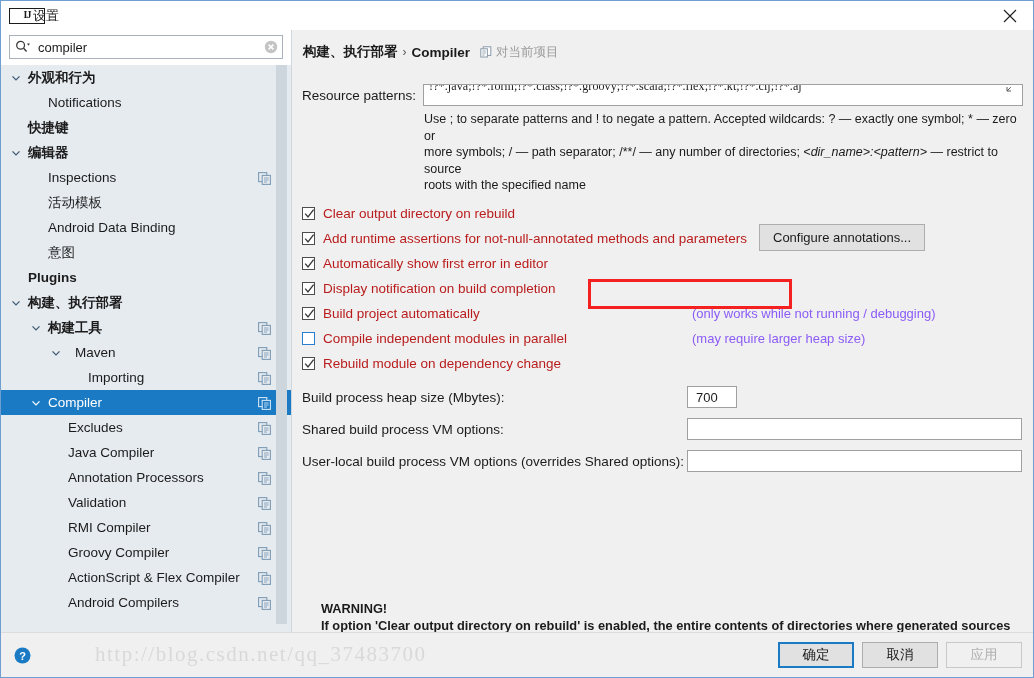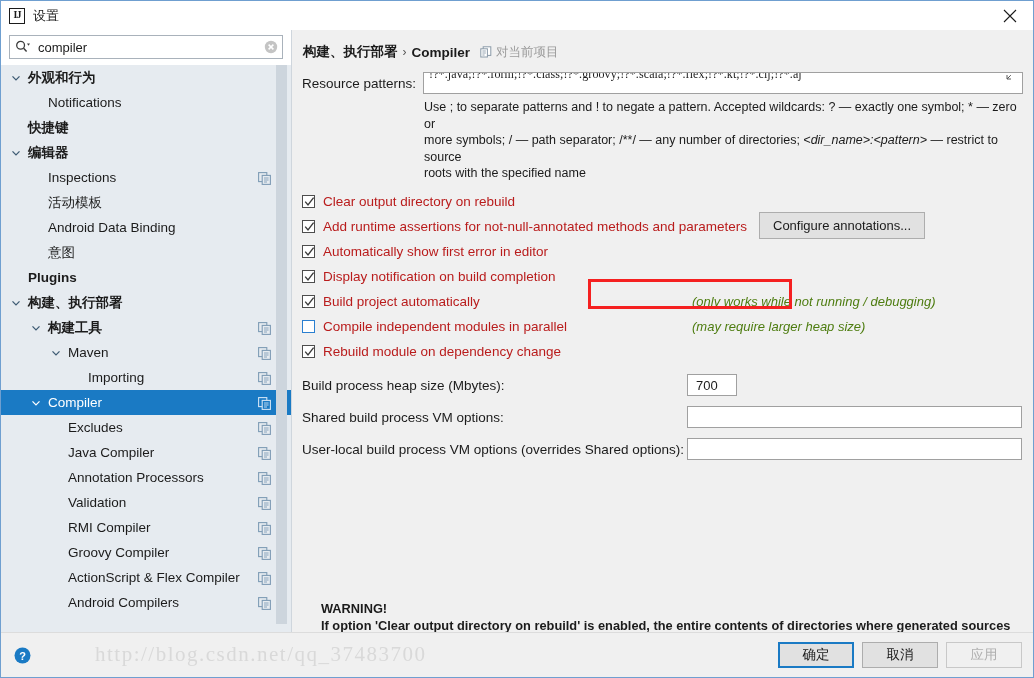--- a/index.html
+++ b/index.html
@@ -28,21 +28,21 @@
     align-items: center;
     position: relative;
   }
   #title-icon {
     width: 16px; height: 16px;
     margin-left: 8px; margin-right: 8px;
     position: relative;
     flex: 0 0 16px;
   }
   #title-icon .ij {
-    width: 16px; height: 16px;
+    width: 36px; height: 16px;
     border: 1.6px solid #1b1b1b;
     box-sizing: border-box;
     font-size: 10px;
     font-weight: bold;
     color: #1b1b1b;
     line-height: 12px;
     text-align: center;
     font-family: "Liberation Serif", serif;
     letter-spacing: -1px;
   }
@@ -165,21 +165,21 @@
   }
   #breadcrumb .crumb1 { font-size: 13.5px; font-weight: bold; color: #1b1b1b; }
   #breadcrumb .sep { font-size: 12px; color: #555; margin: 0 5px; }
   #breadcrumb .crumb2 { font-size: 13.5px; font-weight: bold; color: #1b1b1b; }
   #breadcrumb .scopeicon { margin-left: 10px; margin-right: 4px; }
   #breadcrumb .scopetext { font-size: 12.5px; color: #9a9a9a; }
 
   #patterns-row {
     display: flex;
     align-items: center;
-    margin-top: 10px;
+    margin-top: 22px;
   }
   #patterns-label {
     font-size: 13.5px; color: #1b1b1b;
     flex: 0 0 auto;
     margin-right: 7px;
   }
   #patterns-field {
     flex: 1 1 auto;
     height: 22px;
     border: 1px solid #a0a0a0;
@@ -233,23 +233,22 @@
   .checkbox svg { position: absolute; top: -1px; left: 0px; }
   .cblabel {
     font-size: 13.5px;
     color: #b91c1c;
     white-space: nowrap;
   }
   .cbnote {
     position: absolute;
     left: 390px;
     font-size: 13px;
-    color: #4d7c0f;
+    color: #8b5cf6;
     white-space: nowrap;
-    font-style: italic;
   }
   #highlight-box {
     position: absolute;
     left: 296px;
     top: 249px;
     width: 204px;
     height: 30px;
     border: 3px solid #f52020;
     box-sizing: border-box;
     pointer-events: none;
@@ -474,21 +473,21 @@
                   <rect x="4.2" y="3.4" width="8.2" height="9" fill="#e6ebf0" stroke="#7f9cb5" stroke-width="1.1"></rect>
                   <path d="M6,6 h4.6 M6,8 h4.6 M6,10 h3" stroke="#7f9cb5" stroke-width="0.9"></path>
                 </svg></span>
             </div>
             <div class="node">
               <span class="arrow" style="margin-left: 48px;">
                 <svg width="10" height="10" viewBox="0 0 10 10">
                   <path d="M1.5,3.4 L5,6.9 L8.5,3.4" stroke="#3d5a73" stroke-width="1.3" fill="none"></path>
                 </svg>
               </span>
-              <span class="label" style="margin-left: 5px;">Maven</span>
+              <span class="label" style="margin-left: 12px;">Maven</span>
               <span class="copyicon"><svg width="13" height="13" viewBox="0 0 13 13">
                   <rect x="0.6" y="0.6" width="8.2" height="9" fill="none" stroke="#7f9cb5" stroke-width="1.1"></rect>
                   <rect x="4.2" y="3.4" width="8.2" height="9" fill="#e6ebf0" stroke="#7f9cb5" stroke-width="1.1"></rect>
                   <path d="M6,6 h4.6 M6,8 h4.6 M6,10 h3" stroke="#7f9cb5" stroke-width="0.9"></path>
                 </svg></span>
             </div>
             <div class="node">
               <span class="arrow" style="margin-left: 68px;"></span>
               <span class="label" style="margin-left: 5px;">Importing</span>
               <span class="copyicon"><svg width="13" height="13" viewBox="0 0 13 13">

